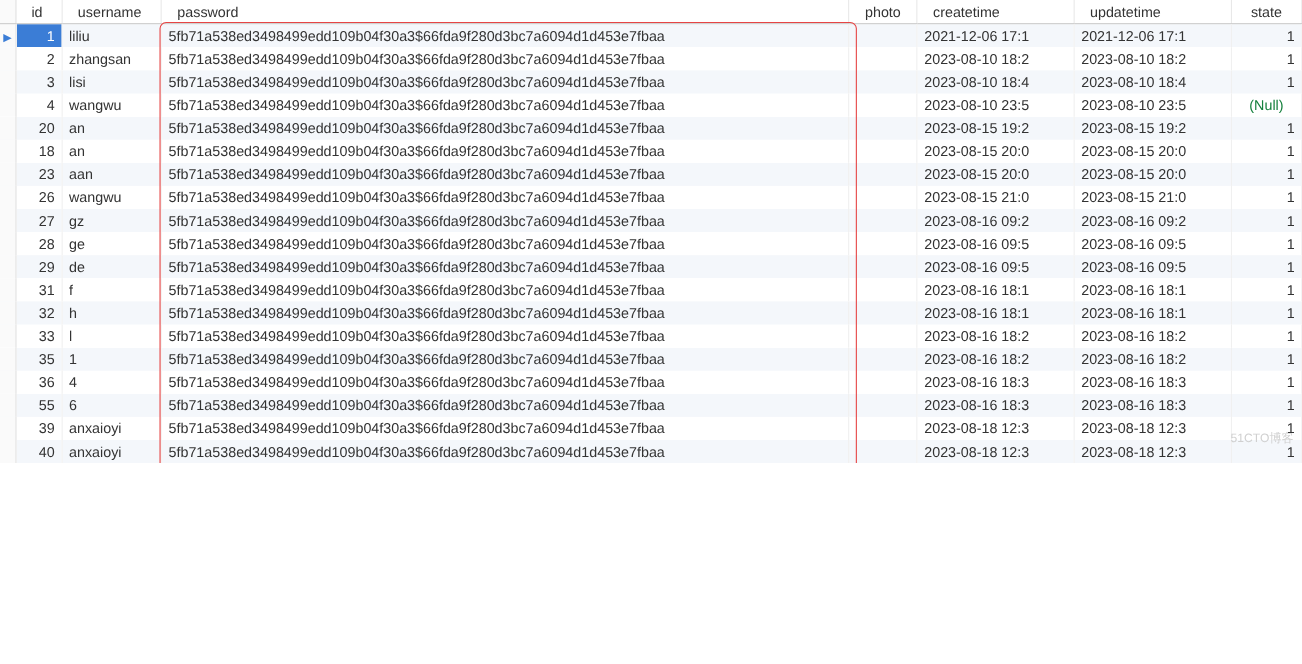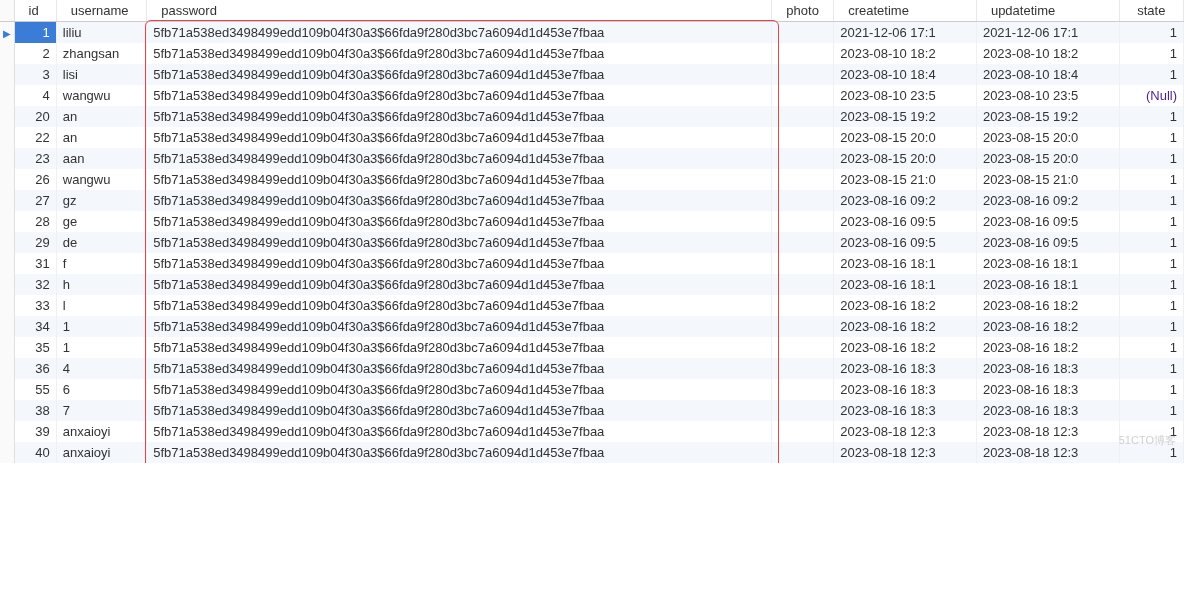--- a/index.html
+++ b/index.html
@@ -101,21 +101,22 @@
     .pw-box {
       position: absolute;
       border: 1.2px solid #e64545;
       border-radius: 6px;
       pointer-events: none;
     }
     .container {
       position: relative;
     }
     .null-text {
-      color: #4c1d95;
+      color: #15803d;
+      text-align: center;
     }
     .watermark {
       position: absolute;
       right: 8px;
       bottom: 15px;
       color: #d0d0d0;
       font-size: 11px;
       pointer-events: none;
     }
   </style>
@@ -180,21 +181,21 @@
         <div class="data-cell col-id">20</div>
         <div class="data-cell col-username">an</div>
         <div class="data-cell col-password">5fb71a538ed3498499edd109b04f30a3$66fda9f280d3bc7a6094d1d453e7fbaa</div>
         <div class="data-cell col-photo"></div>
         <div class="data-cell col-createtime">2023-08-15 19:2</div>
         <div class="data-cell col-updatetime">2023-08-15 19:2</div>
         <div class="data-cell col-state">1</div>
       </div>
       <div class="data-row">
         <div class="data-cell col-indicator"></div>
-        <div class="data-cell col-id">22</div>
+        <div class="data-cell col-id">18</div>
         <div class="data-cell col-username">an</div>
         <div class="data-cell col-password">5fb71a538ed3498499edd109b04f30a3$66fda9f280d3bc7a6094d1d453e7fbaa</div>
         <div class="data-cell col-photo"></div>
         <div class="data-cell col-createtime">2023-08-15 20:0</div>
         <div class="data-cell col-updatetime">2023-08-15 20:0</div>
         <div class="data-cell col-state">1</div>
       </div>
       <div class="data-row">
         <div class="data-cell col-indicator"></div>
         <div class="data-cell col-id">23</div>
@@ -270,62 +271,42 @@
         <div class="data-cell col-id">33</div>
         <div class="data-cell col-username">l</div>
         <div class="data-cell col-password">5fb71a538ed3498499edd109b04f30a3$66fda9f280d3bc7a6094d1d453e7fbaa</div>
         <div class="data-cell col-photo"></div>
         <div class="data-cell col-createtime">2023-08-16 18:2</div>
         <div class="data-cell col-updatetime">2023-08-16 18:2</div>
         <div class="data-cell col-state">1</div>
       </div>
       <div class="data-row">
         <div class="data-cell col-indicator"></div>
-        <div class="data-cell col-id">34</div>
+        <div class="data-cell col-id">35</div>
         <div class="data-cell col-username">1</div>
         <div class="data-cell col-password">5fb71a538ed3498499edd109b04f30a3$66fda9f280d3bc7a6094d1d453e7fbaa</div>
         <div class="data-cell col-photo"></div>
         <div class="data-cell col-createtime">2023-08-16 18:2</div>
         <div class="data-cell col-updatetime">2023-08-16 18:2</div>
         <div class="data-cell col-state">1</div>
       </div>
       <div class="data-row">
         <div class="data-cell col-indicator"></div>
-        <div class="data-cell col-id">35</div>
-        <div class="data-cell col-username">1</div>
-        <div class="data-cell col-password">5fb71a538ed3498499edd109b04f30a3$66fda9f280d3bc7a6094d1d453e7fbaa</div>
-        <div class="data-cell col-photo"></div>
-        <div class="data-cell col-createtime">2023-08-16 18:2</div>
-        <div class="data-cell col-updatetime">2023-08-16 18:2</div>
-        <div class="data-cell col-state">1</div>
-      </div>
-      <div class="data-row">
-        <div class="data-cell col-indicator"></div>
         <div class="data-cell col-id">36</div>
         <div class="data-cell col-username">4</div>
         <div class="data-cell col-password">5fb71a538ed3498499edd109b04f30a3$66fda9f280d3bc7a6094d1d453e7fbaa</div>
         <div class="data-cell col-photo"></div>
         <div class="data-cell col-createtime">2023-08-16 18:3</div>
         <div class="data-cell col-updatetime">2023-08-16 18:3</div>
         <div class="data-cell col-state">1</div>
       </div>
       <div class="data-row">
         <div class="data-cell col-indicator"></div>
         <div class="data-cell col-id">55</div>
         <div class="data-cell col-username">6</div>
-        <div class="data-cell col-password">5fb71a538ed3498499edd109b04f30a3$66fda9f280d3bc7a6094d1d453e7fbaa</div>
-        <div class="data-cell col-photo"></div>
-        <div class="data-cell col-createtime">2023-08-16 18:3</div>
-        <div class="data-cell col-updatetime">2023-08-16 18:3</div>
-        <div class="data-cell col-state">1</div>
-      </div>
-      <div class="data-row">
-        <div class="data-cell col-indicator"></div>
-        <div class="data-cell col-id">38</div>
-        <div class="data-cell col-username">7</div>
         <div class="data-cell col-password">5fb71a538ed3498499edd109b04f30a3$66fda9f280d3bc7a6094d1d453e7fbaa</div>
         <div class="data-cell col-photo"></div>
         <div class="data-cell col-createtime">2023-08-16 18:3</div>
         <div class="data-cell col-updatetime">2023-08-16 18:3</div>
         <div class="data-cell col-state">1</div>
       </div>
       <div class="data-row">
         <div class="data-cell col-indicator"></div>
         <div class="data-cell col-id">39</div>
         <div class="data-cell col-username">anxaioyi</div>

